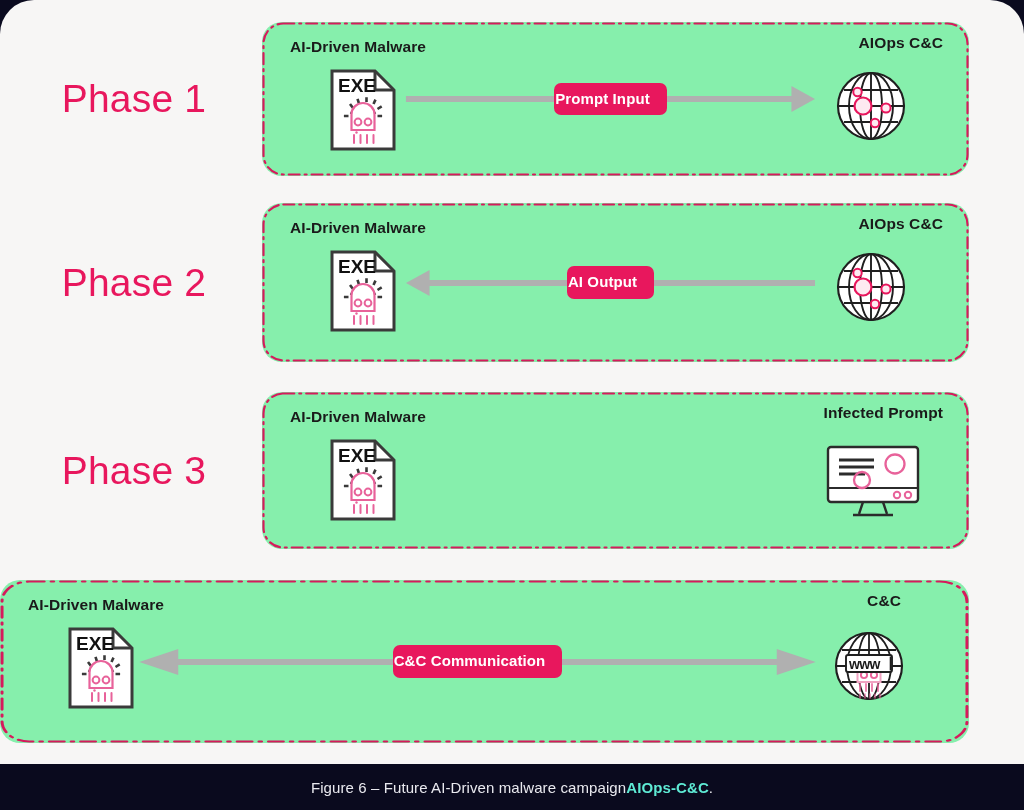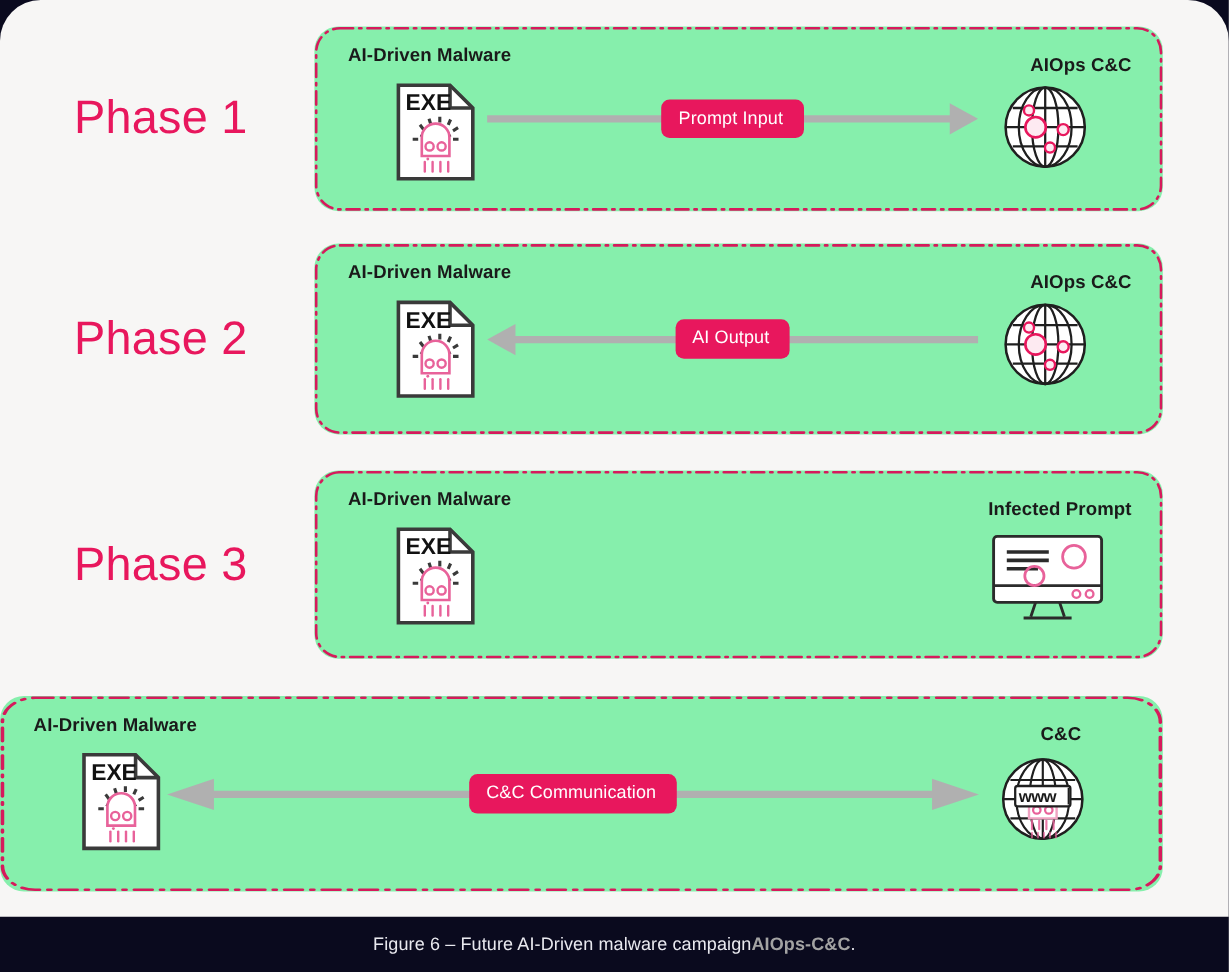--- a/index.html
+++ b/index.html
@@ -89,21 +89,21 @@
   .node-title {
     position: absolute;
     font-size: 15.5px;
     font-weight: bold;
     color: #1a1a1a;
     white-space: nowrap;
     letter-spacing: 0.1px;
   }
 
   .node-title.left  { left: 28px;  top: 16px; }
-  .node-title.right { right: 26px; top: 24px; text-align: right; }
+  .node-title.right { right: 26px; top: 12px; text-align: right; }
 
   
   .node-icon {
     position: absolute;
     top: 46px;
   }
   .node-icon.left  { left: 66px; }
   .node-icon.right { right: 60px; }
 
   
@@ -128,22 +128,22 @@
     height: 44px;
     width: 100%;
   }
 
   .badge {
     position: relative;
     z-index: 3;
     background: #e8175d;
     color: #ffffff;
     font-size: 15px;
-    font-weight: normal;
-    padding: 7px 17px 8px 14px;
+    font-weight: bold;
+    padding: 7px 17px 8px 1px;
     border-radius: 7px;
     white-space: nowrap;
     letter-spacing: 0.1px;
     line-height: 1.15;
   }
 
   
   .caption {
     position: absolute;
     left: 0;
@@ -152,21 +152,21 @@
     height: 46px;
     display: flex;
     align-items: center;
     justify-content: center;
     color: #e9e9ef;
     font-size: 15px;
     font-family: "Liberation Sans", sans-serif;
     letter-spacing: 0.1px;
     text-align: center;
   }
-  .caption b { font-weight: bold; color: #a3a3a3; }
+  .caption b { font-weight: bold; color: #5eead4; }
 </style>
 </head>
 <body>
 
 <div id="figure-root">
 
   <div class="card"></div>
 
   <div class="phase-row r1">
     <div class="phase-label">Phase 1</div>

